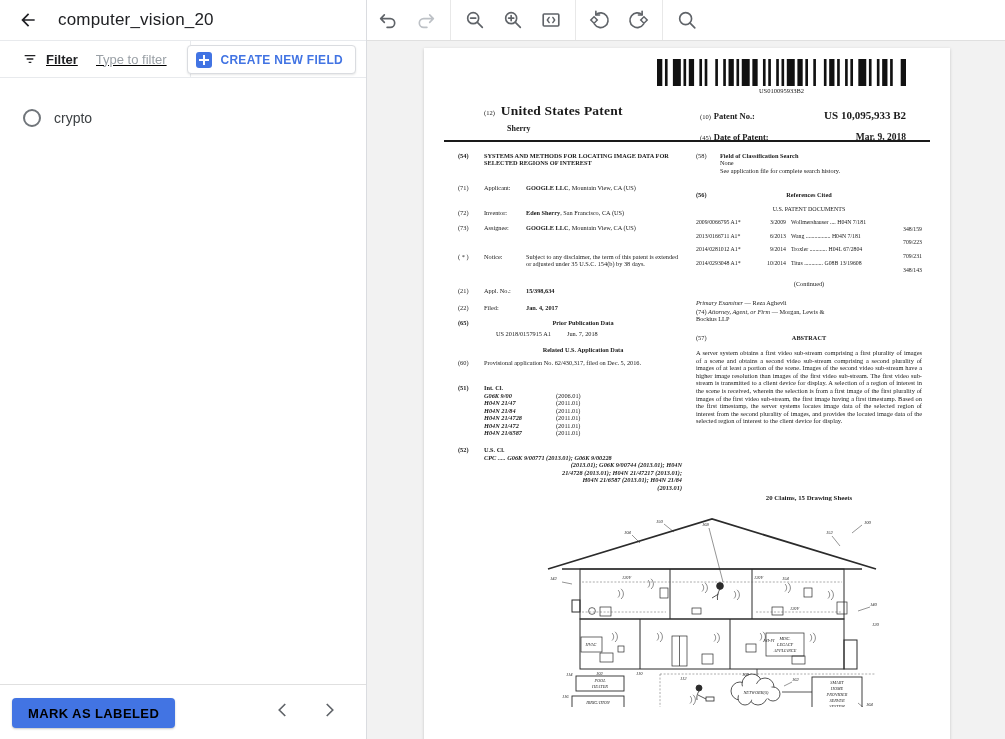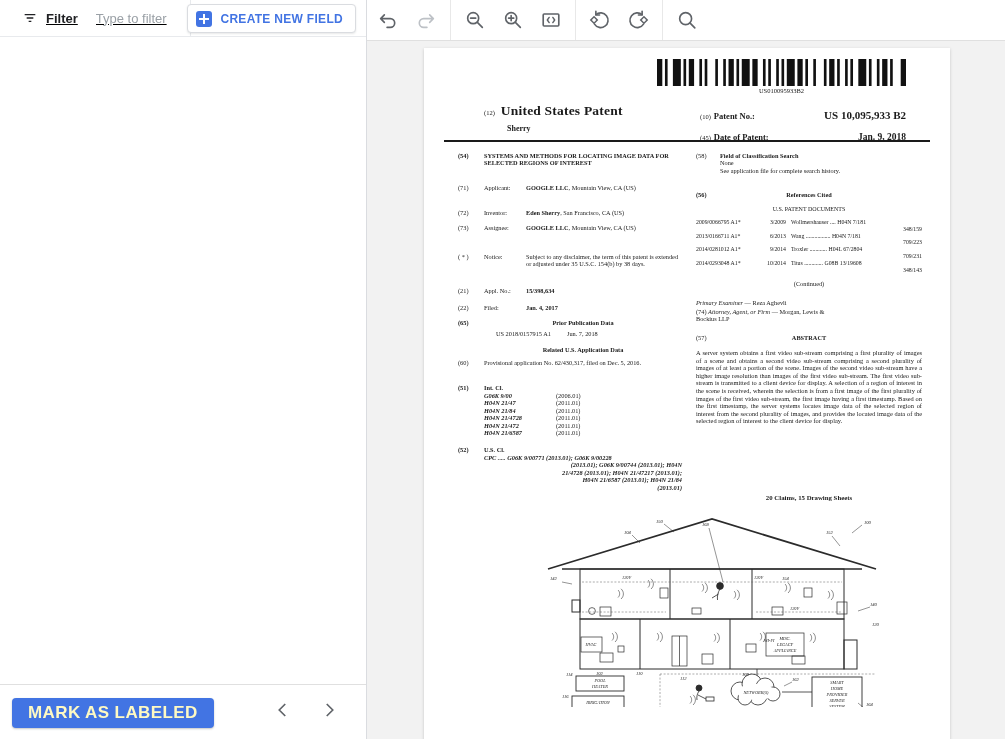--- a/index.html
+++ b/index.html
@@ -36,22 +36,22 @@
   .opt-row { height:37px; display:flex; align-items:center; padding-left:23px; cursor:pointer; }
   .radio { width:18px; height:18px; border:2px solid #70757a; border-radius:50%; flex:0 0 18px;
            display:flex; align-items:center; justify-content:center; }
   .opt-row.sel .radio { border-color:#4274e3; }
   .radio .dot { width:10px; height:10px; border-radius:50%; background:transparent; }
   .opt-row.sel .radio .dot { background:#4274e3; }
   .opt-label { font-size:14px; color:#3c4043; margin-left:13px; }
 
   .bottom-bar { position:absolute; left:0; bottom:0; width:366px; height:55px;
                 border-top:1px solid #e0e0e0; background:#fff; }
-  .mark-btn { position:absolute; left:12px; top:13px; height:30px; background:#4274e3; color:#fef9c3;
-              font-size:17px; font-weight:600; letter-spacing:.4px; border:none; border-radius:4px;
+  .mark-btn { position:absolute; left:12px; top:13px; height:30px; background:#4274e3; color:#000000;
+              font-size:13px; font-weight:600; letter-spacing:.4px; border:none; border-radius:4px;
               padding:0 16px; box-shadow:0 1px 2px rgba(60,64,67,.3); cursor:pointer;
               font-family:"Liberation Sans", sans-serif; }
   .nav-arrows { position:absolute; right:28px; top:16px; display:flex; gap:28px; }
   .nav-arrows svg { cursor:pointer; }
 
   
   .viewer { position:absolute; left:367px; top:0; right:0; height:739px; background:#f2f2f2; }
   .vtoolbar { position:absolute; left:0; top:0; right:0; height:41px; background:#fff;
               border-bottom:1px solid #e0e0e0; display:flex; align-items:center; padding-left:2px; }
   .tb-btn { width:38px; height:40px; display:flex; align-items:center; justify-content:center; cursor:pointer; }
@@ -96,37 +96,51 @@
   .refcont { text-align:right; font-size:5.8px; }
   .abstract { text-align:justify; font-size:6.4px; line-height:1.19; }
   .fig { position:absolute; left:118px; top:464px; width:340px; height:195px; }
   .figtext { font-size:4.3px; font-style:italic; fill:#1a1a1a; font-family:"Liberation Serif", serif; }
   .figref { font-size:4.6px; font-style:italic; fill:#1a1a1a; font-family:"Liberation Serif", serif; }
 </style>
 </head>
 <body>
 
 <div class="left-panel">
+  <div class="lp-header">
+    <div class="back-btn">
+      <svg width="20" height="20" viewBox="0 0 24 24">
+        <path d="M20 11H7.8l5.6-5.6L12 4l-8 8 8 8 1.4-1.4L7.8 13H20v-2z" fill="#202124"></path>
+      </svg>
+    </div>
+    <div class="lp-title">computer_vision_20</div>
+  </div>
 
   <div class="filter-row">
     <span class="filter-ic">
       <svg width="16" height="16" viewBox="0 0 24 24">
           <path d="M4 6h16v2H4zm3 5h10v2H7zm3 5h4v2h-4z" fill="#202124"></path>
         </svg>
     </span>
     <span class="filter-label">Filter</span>
     <input class="filter-input" type="text" placeholder="Type to filter" style="">
     <span class="filter-vdiv"></span>
     <div class="create-btn">
       <span class="plus-box"></span>
       <span class="txt">CREATE NEW FIELD</span>
     </div>
   </div>
 
   <div class="options">
+    <div class="opt-row">
+      <span class="radio">
+          <span class="dot"></span>
+        </span>
+      <span class="opt-label">crypto</span>
+    </div>
   </div>
 
   <div class="bottom-bar">
     <button class="mark-btn">MARK AS LABELED</button>
     <div class="nav-arrows">
       <svg width="18" height="18" viewBox="0 0 24 24">
         <path d="M15 4 L7 12 L15 20" fill="none" stroke="#5f6368" stroke-width="2.2"></path>
       </svg>
       <svg width="18" height="18" viewBox="0 0 24 24">
         <path d="M9 4 L17 12 L9 20" fill="none" stroke="#5f6368" stroke-width="2.2"></path>
@@ -236,21 +250,21 @@
     </div>
     <div class="hdr-author">Sherry</div>
 
     <div class="hdr-right">
       <div class="hr-row">
         <span><span class="n">(10)</span><span class="l">Patent No.:</span></span>
         <span class="v1">US 10,095,933 B2</span>
       </div>
       <div class="hr-row">
         <span><span class="n">(45)</span><span class="l">Date of Patent:</span></span>
-        <span class="v2">Jan. 9, 2018</span>
+        <span class="v2">Mar. 9, 2018</span>
       </div>
     </div>
     <div class="hrule"></div>
 
     <div class="colL">
       <div class="blk bold" style="top:0;"><span class="num">(54)</span><span>SYSTEMS AND METHODS FOR LOCATING IMAGE DATA FOR SELECTED REGIONS OF INTEREST</span></div>
       <div class="blk" style="top:32px;">
           <span class="num">(71)</span>
         <div class="kv">
             <span class="lbl">Applicant:</span>

